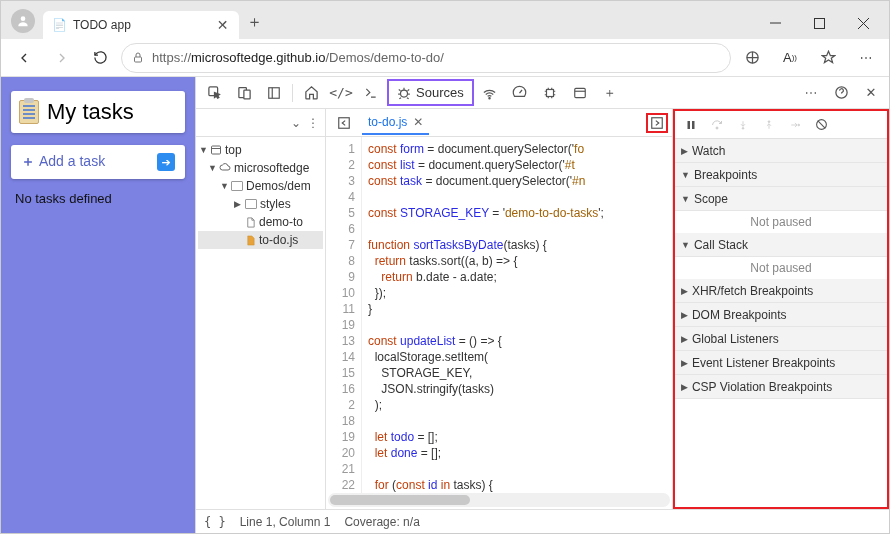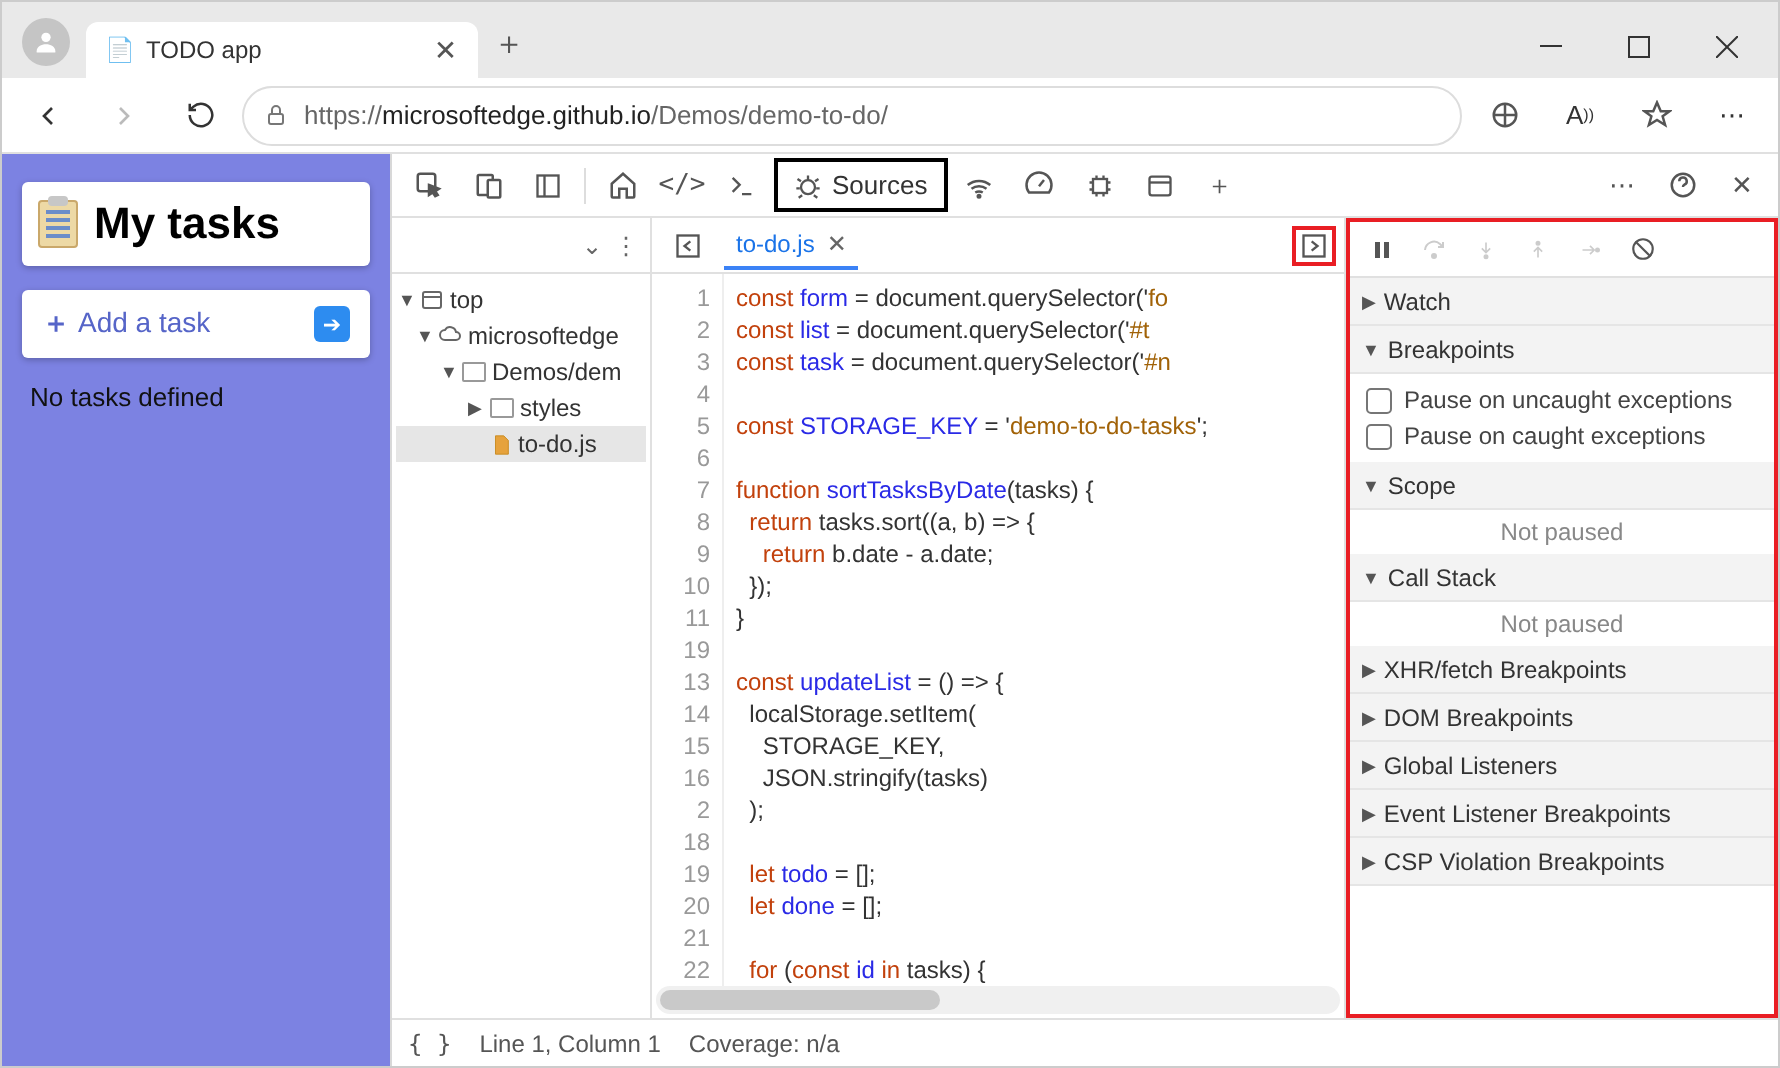--- a/index.html
+++ b/index.html
@@ -21,35 +21,35 @@
 .nav-btn{width:34px;height:30px;display:flex;align-items:center;justify-content:center;color:#333;border-radius:4px}
 .nav-btn.disabled{color:#bbb}
 .urlbox{flex:1;display:flex;align-items:center;border:1px solid #ddd;border-radius:20px;height:30px;padding:0 10px;background:#fff;font-size:13px;color:#666}
 .urlbox .lock{margin-right:8px;color:#888}
 .url-host{color:#222}
 
 
 .content{display:flex;flex:1;min-height:0}
 .page{width:194px;background:#7c82e2;padding:14px 10px;color:#000;display:flex;flex-direction:column;gap:12px}
 .card{background:#fff;border-radius:3px;box-shadow:0 1px 3px rgba(0,0,0,.25)}
-.page-title{display:flex;align-items:center;gap:8px;font-size:22px;font-weight:700;padding:8px 8px}
+.page-title{display:flex;align-items:center;gap:8px;font-size:22px;font-weight:400;padding:8px 8px}
 .clipboard-ico{width:20px;height:24px;background:#edd9a5;border:1px solid #caa86a;border-radius:2px;position:relative}
 .clipboard-ico::before{content:"";position:absolute;top:-3px;left:4px;width:10px;height:5px;background:#c7c7c7;border-radius:2px}
 .clipboard-ico::after{content:"";position:absolute;top:4px;left:3px;right:3px;height:2px;background:#6b8dc9;box-shadow:0 4px 0 #6b8dc9,0 8px 0 #6b8dc9,0 12px 0 #6b8dc9}
 .addtask{display:flex;align-items:flex-start;padding:8px 10px;font-size:14px;color:#5665c8;justify-content:space-between}
 .addtask .plus{font-weight:700;margin-right:4px}
 .addtask .go{width:18px;height:18px;background:#2d8cf0;border-radius:3px;display:flex;align-items:center;justify-content:center;color:#fff;font-size:11px}
 .notasks{font-size:13px;color:#111;padding:0 4px}
 
 
 .devtools{flex:1;display:flex;flex-direction:column;border-left:1px solid #d8d8d8;background:#fff;min-width:0}
 .dt-toolbar{display:flex;align-items:center;height:32px;border-bottom:1px solid #e0e0e0;padding:0 4px;gap:2px}
 .dt-ico{width:28px;height:26px;display:flex;align-items:center;justify-content:center;color:#555;border-radius:3px}
 .dt-sep{width:1px;height:18px;background:#ddd;margin:0 2px}
-.dt-tab-sources{display:flex;align-items:center;gap:5px;padding:4px 8px;border:2px solid #000000;font-size:13px}
+.dt-tab-sources{display:flex;align-items:center;gap:5px;padding:4px 8px;border:2px solid #8b5cf6;font-size:13px}
 .dt-toolbar .spacer{flex:1}
 
 .dt-body{display:flex;flex:1;min-height:0}
 
 
 .dt-nav{width:130px;border-right:1px solid #e0e0e0;display:flex;flex-direction:column;font-size:12px}
 .dt-nav-tabs{display:flex;align-items:center;height:28px;border-bottom:1px solid #e0e0e0;padding:0 6px}
 .dt-nav-tabs .chev{margin-left:auto;color:#666}
 .tree{padding:4px 2px;overflow:hidden}
 .tree-row{display:flex;align-items:center;gap:3px;padding:2px 1px;white-space:nowrap}
@@ -285,20 +285,28 @@
             <div class="tree-row ind2">
                 <span class="tri">▼</span>
                 <span class="folder-ico"></span>
                 <span>Demos/dem</span>
               </div>
             <div class="tree-row ind3">
                 <span class="tri">▶</span>
                 <span class="folder-ico"></span>
                 <span>styles</span>
               </div>
+            <div class="tree-row ind3">
+                <span class="tri" style="visibility:hidden">▶</span>
+                <svg width="11" height="13" viewBox="0 0 24 24" fill="none" stroke="#888" stroke-width="2">
+                  <path d="M6 2h9l5 5v15H6z"></path>
+                  <path d="M15 2v5h5"></path>
+                </svg>
+                <span>demo-to</span>
+              </div>
             <div class="tree-row ind3 sel">
                 <span class="tri" style="visibility:hidden">▶</span>
                 <svg width="11" height="13" viewBox="0 0 24 24" fill="#e6a23c" stroke="#c88a1e" stroke-width="1">
                   <path d="M6 2h9l5 5v15H6z"></path>
                 </svg>
                 <span>to-do.js</span>
               </div>
           </div>
         </div>
 
@@ -393,30 +401,20 @@
               </span>
           </div>
           <div class="pane-h">
               <span class="arr">▶</span>
               <span>Watch</span>
             </div>
           <div class="pane-h">
               <span class="arr">▼</span>
               <span>Breakpoints</span>
             </div>
-          <div class="pane-body">
-            <label class="chk">
-                <input type="checkbox" style="">
-                <span>Pause on uncaught exceptions</span>
-              </label>
-            <label class="chk">
-                <input type="checkbox" style="">
-                <span>Pause on caught exceptions</span>
-              </label>
-          </div>
           <div class="pane-h">
               <span class="arr">▼</span>
               <span>Scope</span>
             </div>
           <div class="np">Not paused</div>
           <div class="pane-h">
               <span class="arr">▼</span>
               <span>Call Stack</span>
             </div>
           <div class="np">Not paused</div>

